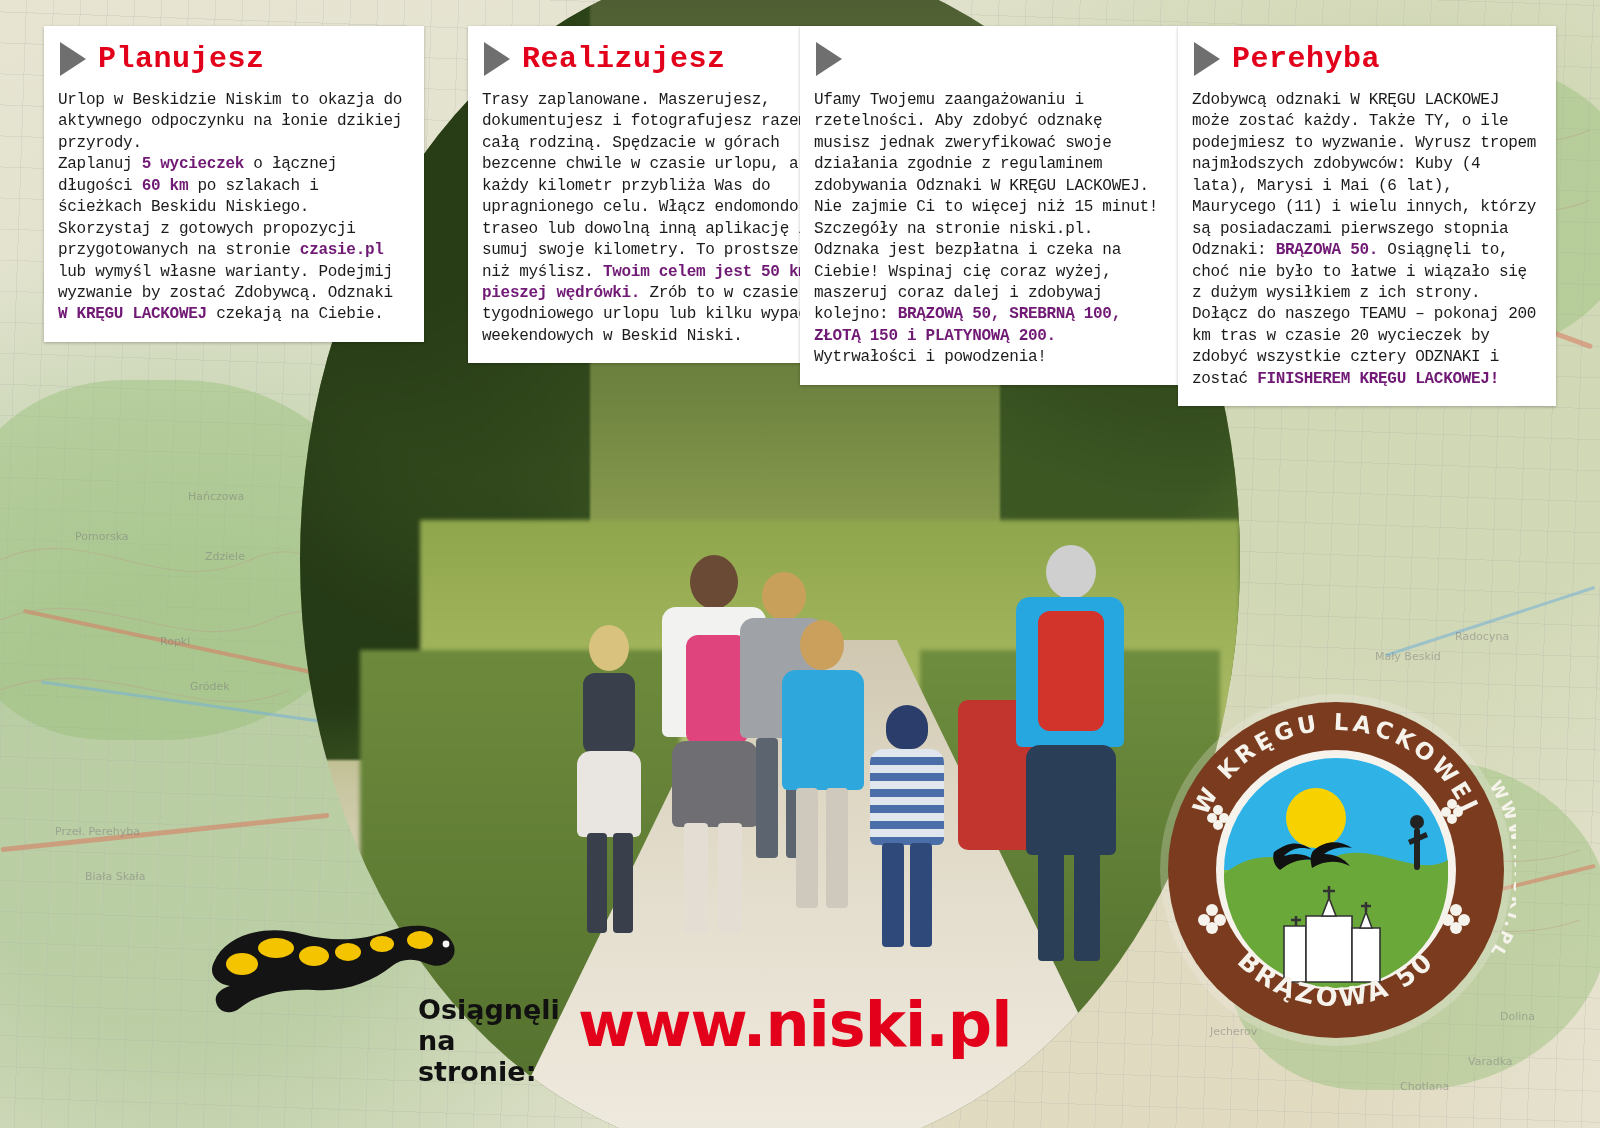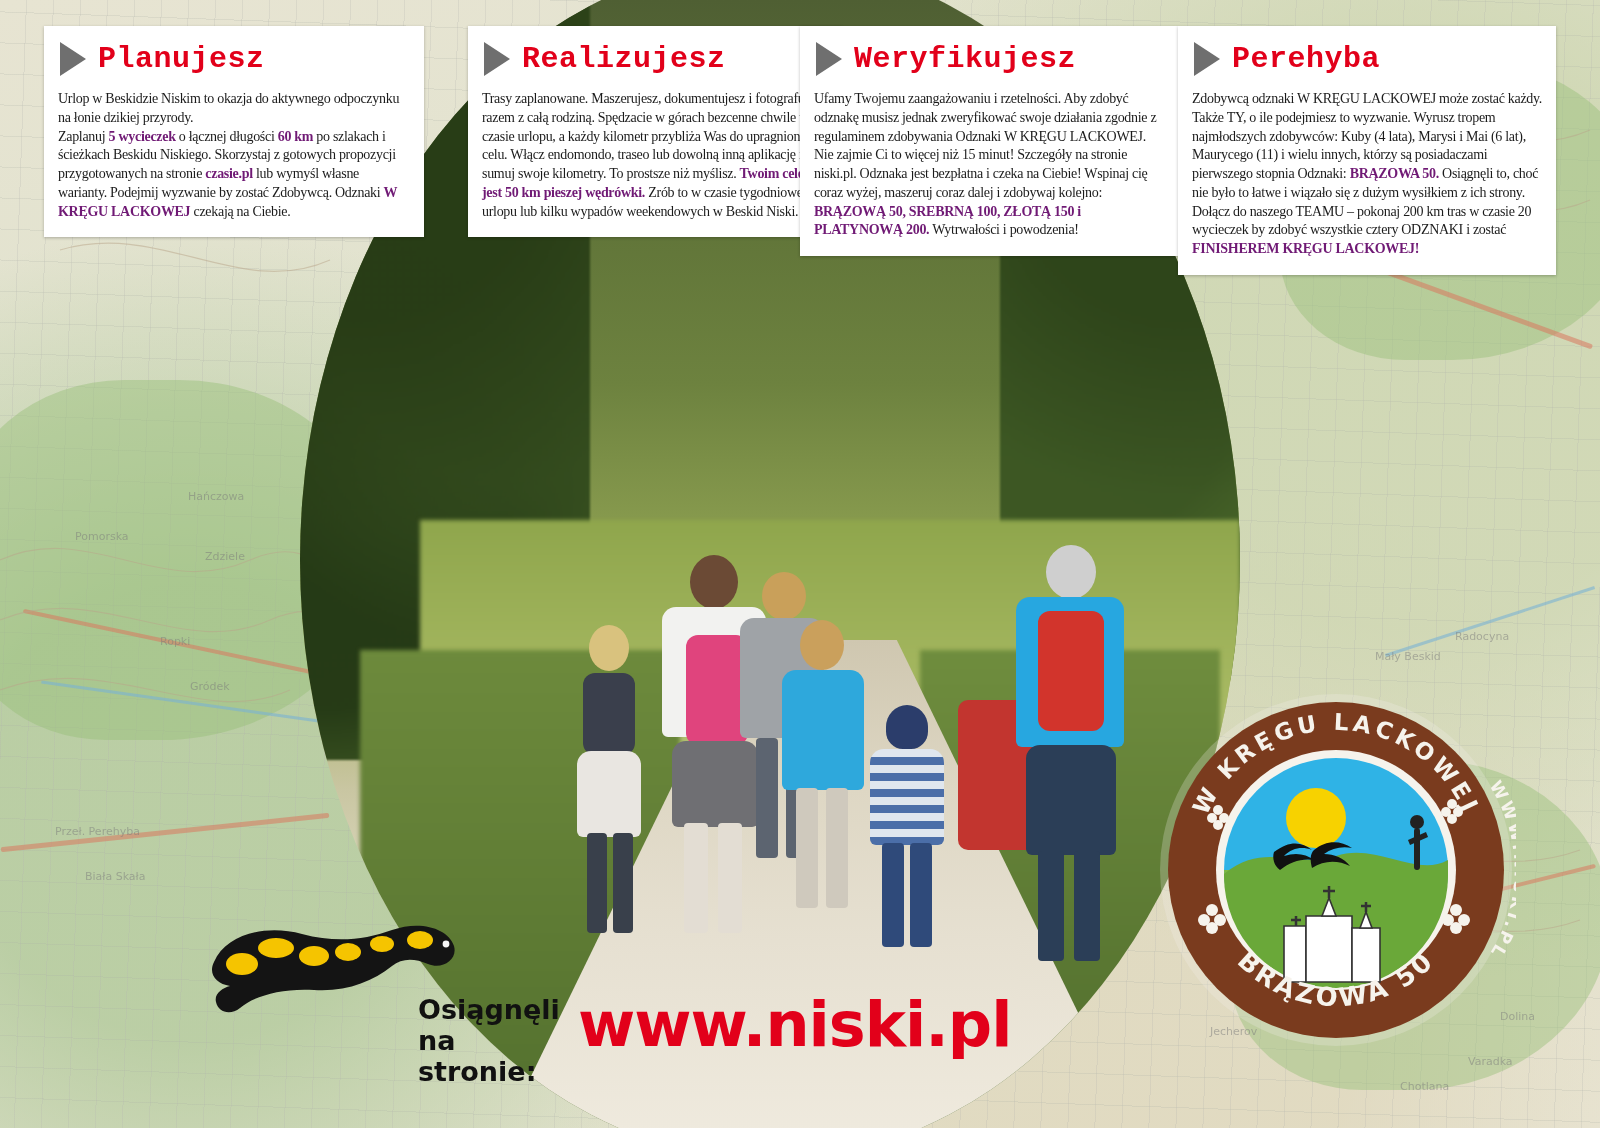--- a/index.html
+++ b/index.html
@@ -102,22 +102,22 @@
   }
   .tri{
     width:0;height:0;border-top:17px solid transparent;border-bottom:17px solid transparent;
     border-left:26px solid #6f6f6f;flex:0 0 auto;
   }
   .panel-title{
     color:#e2001a;font-weight:bold;font-size:30px;letter-spacing:.5px;
     font-family:Liberation Mono, monospace;
   }
   .panel-body{
-    font-size:14px;line-height:1.34;color:#1b1b1b;
-    font-family:Liberation Serif, serif;
+    font-size:16px;line-height:1.34;color:#1b1b1b;
+    font-family:Liberation Mono, monospace;
     letter-spacing:-0.3px;
   }
   .hl{color:#701a75;font-weight:bold;}
 
   #panel1{left:44px;width:352px;}
   #panel2{left:428px;width:346px;margin-left:40px;}
   #panel3{left:800px;width:350px;}
   #panel4{left:1178px;width:350px;}
 
   
@@ -264,21 +264,20 @@
       <div class="panel-title">Realizujesz</div>
     </div>
     <div class="panel-body">
       Trasy zaplanowane. Maszerujesz, dokumentujesz i fotografujesz razem z całą rodziną. Spędzacie w górach bezcenne chwile w czasie urlopu, a każdy kilometr przybliża Was do upragnionego celu. Włącz endomondo, traseo lub dowolną inną aplikację i sumuj swoje kilometry. To prostsze niż myślisz. <span class="hl">Twoim celem jest 50 km pieszej wędrówki.</span> Zrób to w czasie tygodniowego urlopu lub kilku wypadów weekendowych w Beskid Niski.
     </div>
   </div>
 
   <div class="panel" id="panel3">
     <div class="panel-head">
       <div class="tri"></div>
-      <div class="panel-title">Weryfikujesz</div>
     </div>
     <div class="panel-body">
       Ufamy Twojemu zaangażowaniu i rzetelności. Aby zdobyć odznakę musisz jednak zweryfikować swoje działania zgodnie z regulaminem zdobywania Odznaki W KRĘGU LACKOWEJ. Nie zajmie Ci to więcej niż 15 minut! Szczegóły na stronie niski.pl. Odznaka jest bezpłatna i czeka na Ciebie! Wspinaj cię coraz wyżej, maszeruj coraz dalej i zdobywaj kolejno: <span class="hl">BRĄZOWĄ 50, SREBRNĄ 100, ZŁOTĄ 150 i PLATYNOWĄ 200.</span> Wytrwałości i powodzenia!
     </div>
   </div>
 
   <div class="panel" id="panel4">
     <div class="panel-head">
       <div class="tri"></div>
       <div class="panel-title">Perehyba</div>

